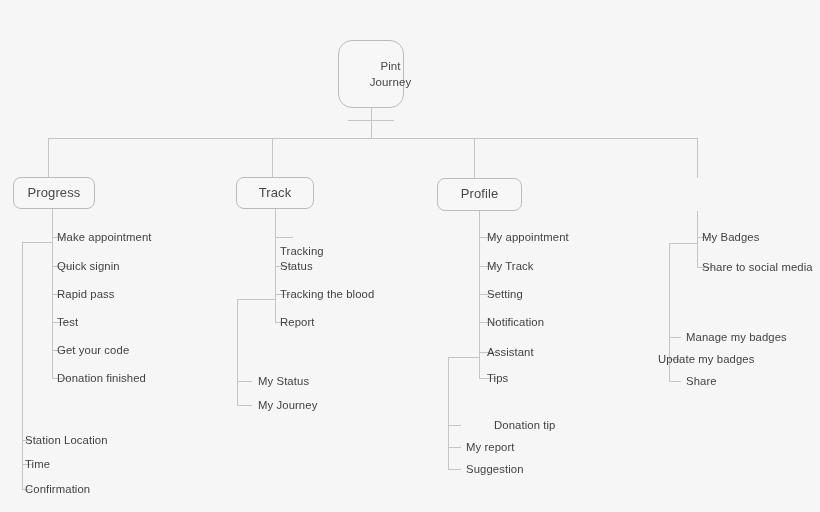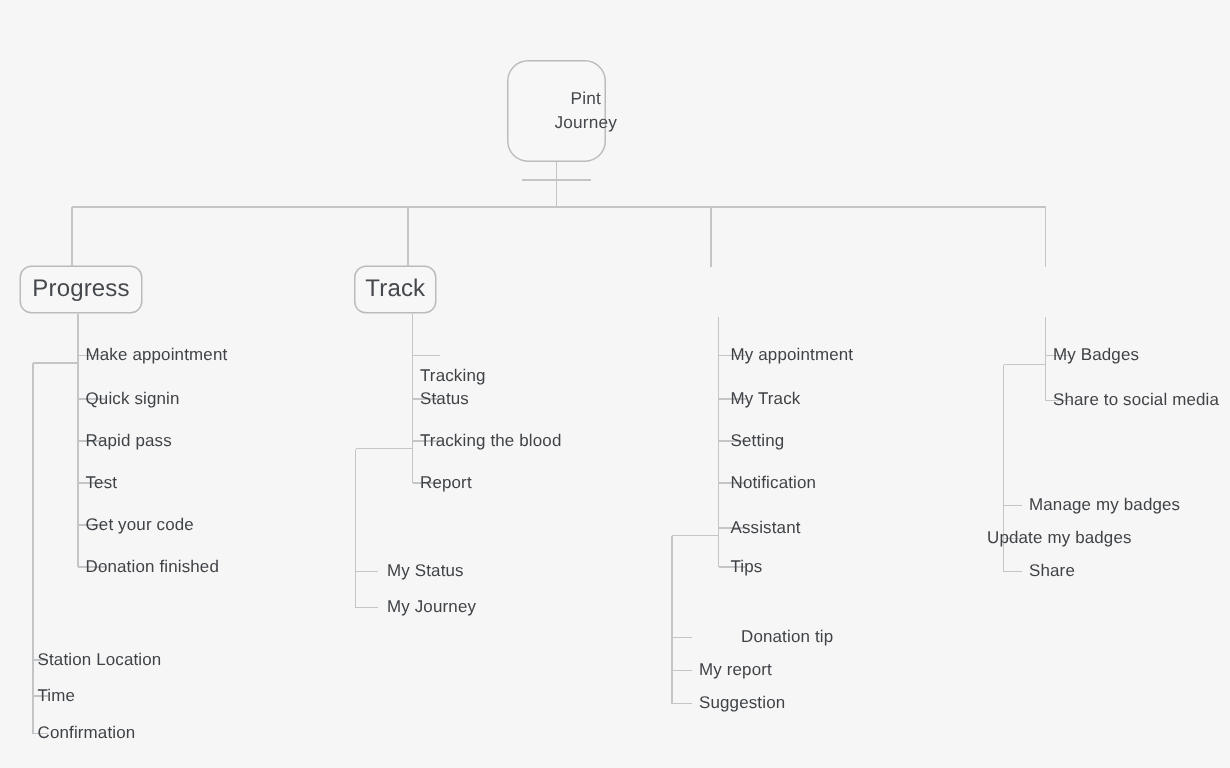--- a/index.html
+++ b/index.html
@@ -30,21 +30,21 @@
     position: absolute;
     box-sizing: border-box;
     border: 1px solid #b9bbbd;
     border-radius: 8px;
     background: #f7f7f7;
     display: flex;
     align-items: center;
     justify-content: center;
     text-align: center;
     color: #45484c;
-    font-size: 16px;
+    font-size: 13px;
     line-height: 1.42;
     letter-spacing: 0.1px;
   }
   .node-box.root {
     border-radius: 14px;
     font-size: 11.5px;
   }
   .root-label {
     white-space: pre-line;
   }
@@ -121,22 +121,25 @@
   </svg>
 
   <div class="node-box root" id="root-node" style="left: 338px; top: 40px; width: 66px; height: 68px; padding-left: 39px;">
     <span class="root-label">Pint
 Journey</span>
   </div>
 
   <div class="node-box" id="hdr-progress" style="left: 13px; top: 177px; width: 82px; height: 32px;">
     <span>Progress</span>
   </div>
-  <div class="node-box" id="hdr-track" style="left: 236px; top: 177px; width: 55px; height: 32px; justify-content: center;">
+  <div class="node-box" id="hdr-track" style="left: 236px; top: 177px; width: 78px; height: 32px; justify-content: center;">
     <span>Track</span>
+  </div>
+  <div class="node-box" id="hdr-profile" style="left: 437px; top: 178px; width: 85px; height: 33px;">
+    <span>Profile</span>
   </div>
 
   <div id="leaf-layer">
       <div class="leaf" style="left: 57px; top: 232px;">Make appointment</div>
       <div class="leaf" style="left: 57px; top: 261px;">Quick signin</div>
       <div class="leaf" style="left: 57px; top: 289px;">Rapid pass</div>
       <div class="leaf" style="left: 57px; top: 317px;">Test</div>
       <div class="leaf" style="left: 57px; top: 345px;">Get your code</div>
       <div class="leaf" style="left: 57px; top: 373px;">Donation finished</div>
       <div class="leaf" style="left: 25px; top: 435px;">Station Location</div>

